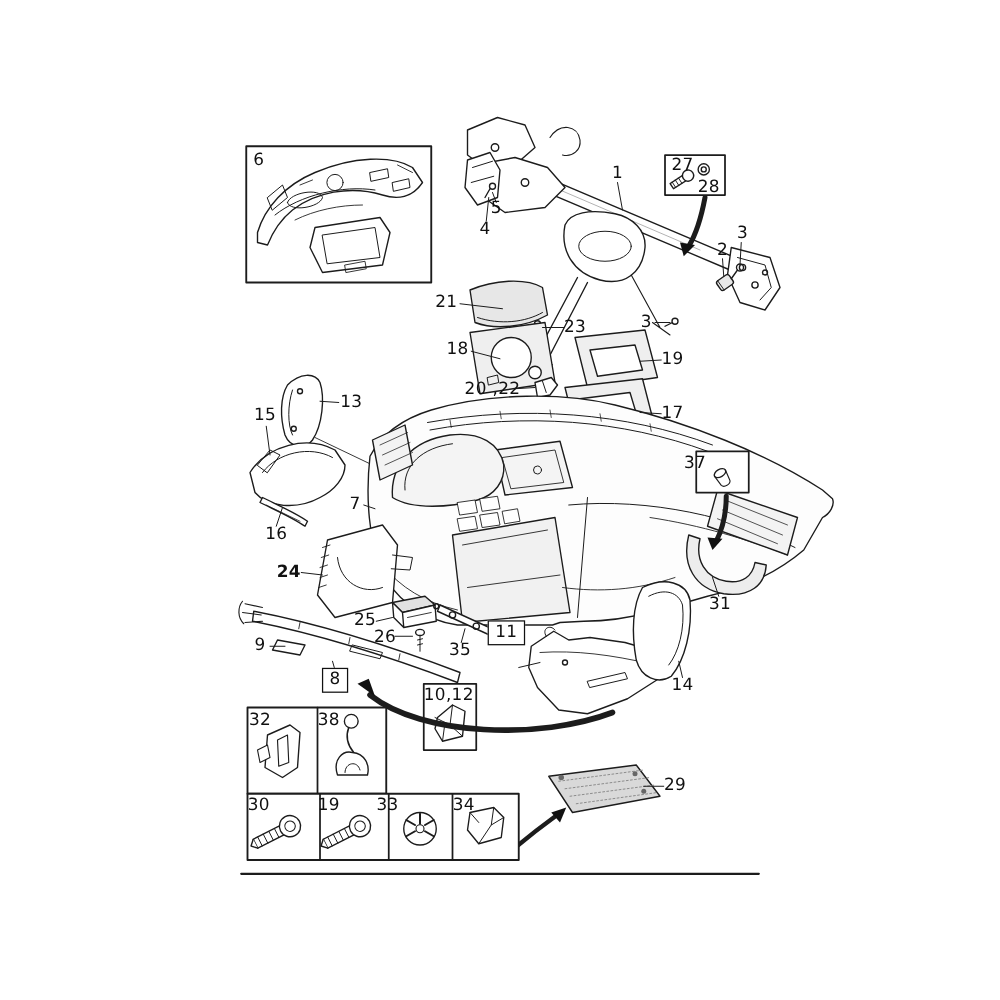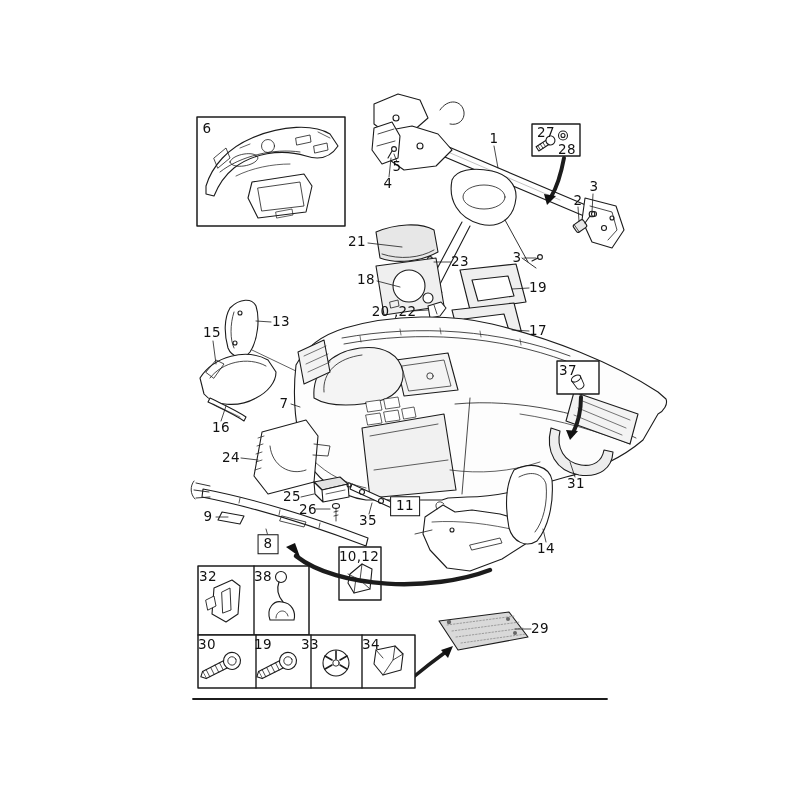--- a/index.html
+++ b/index.html
@@ -347,24 +347,24 @@
       <div class="callout" style="left: 594px; top: 187px;">3</div>
       <div class="callout" style="left: 517px; top: 258px;">3</div>
       <div class="callout" style="left: 357px; top: 242px;">21</div>
       <div class="callout" style="left: 460px; top: 262px;">23</div>
       <div class="callout" style="left: 366px; top: 280px;">18</div>
       <div class="callout" style="left: 538px; top: 288px;">19</div>
       <div class="callout" style="left: 394px; top: 312px;">20 ,22</div>
       <div class="callout" style="left: 538px; top: 331px;">17</div>
       <div class="callout" style="left: 281px; top: 322px;">13</div>
       <div class="callout" style="left: 212px; top: 333px;">15</div>
-      <div class="callout" style="left: 568px; top: 371px;">37</div>
+      <div class="callout" style="left: 556px; top: 371px;">37</div>
       <div class="callout" style="left: 284px; top: 404px;">7</div>
       <div class="callout" style="left: 221px; top: 428px;">16</div>
-      <div class="callout" style="left: 231px; top: 458px;">24</div>
+      <div class="callout" style="left: 231px; top: 458px; font-weight: bold;">24</div>
       <div class="callout" style="left: 576px; top: 484px;">31</div>
       <div class="callout" style="left: 292px; top: 497px;">25</div>
       <div class="callout" style="left: 308px; top: 510px;">26</div>
       <div class="callout" style="left: 208px; top: 517px;">9</div>
       <div class="callout" style="left: 368px; top: 521px;">35</div>
       <div class="callout boxed" style="left: 268px; top: 544px;">8</div>
       <div class="callout boxed" style="left: 405px; top: 506px;">11</div>
       <div class="callout" style="left: 359px; top: 557px;">10,12</div>
       <div class="callout" style="left: 546px; top: 549px;">14</div>
       <div class="callout" style="left: 540px; top: 629px;">29</div>

